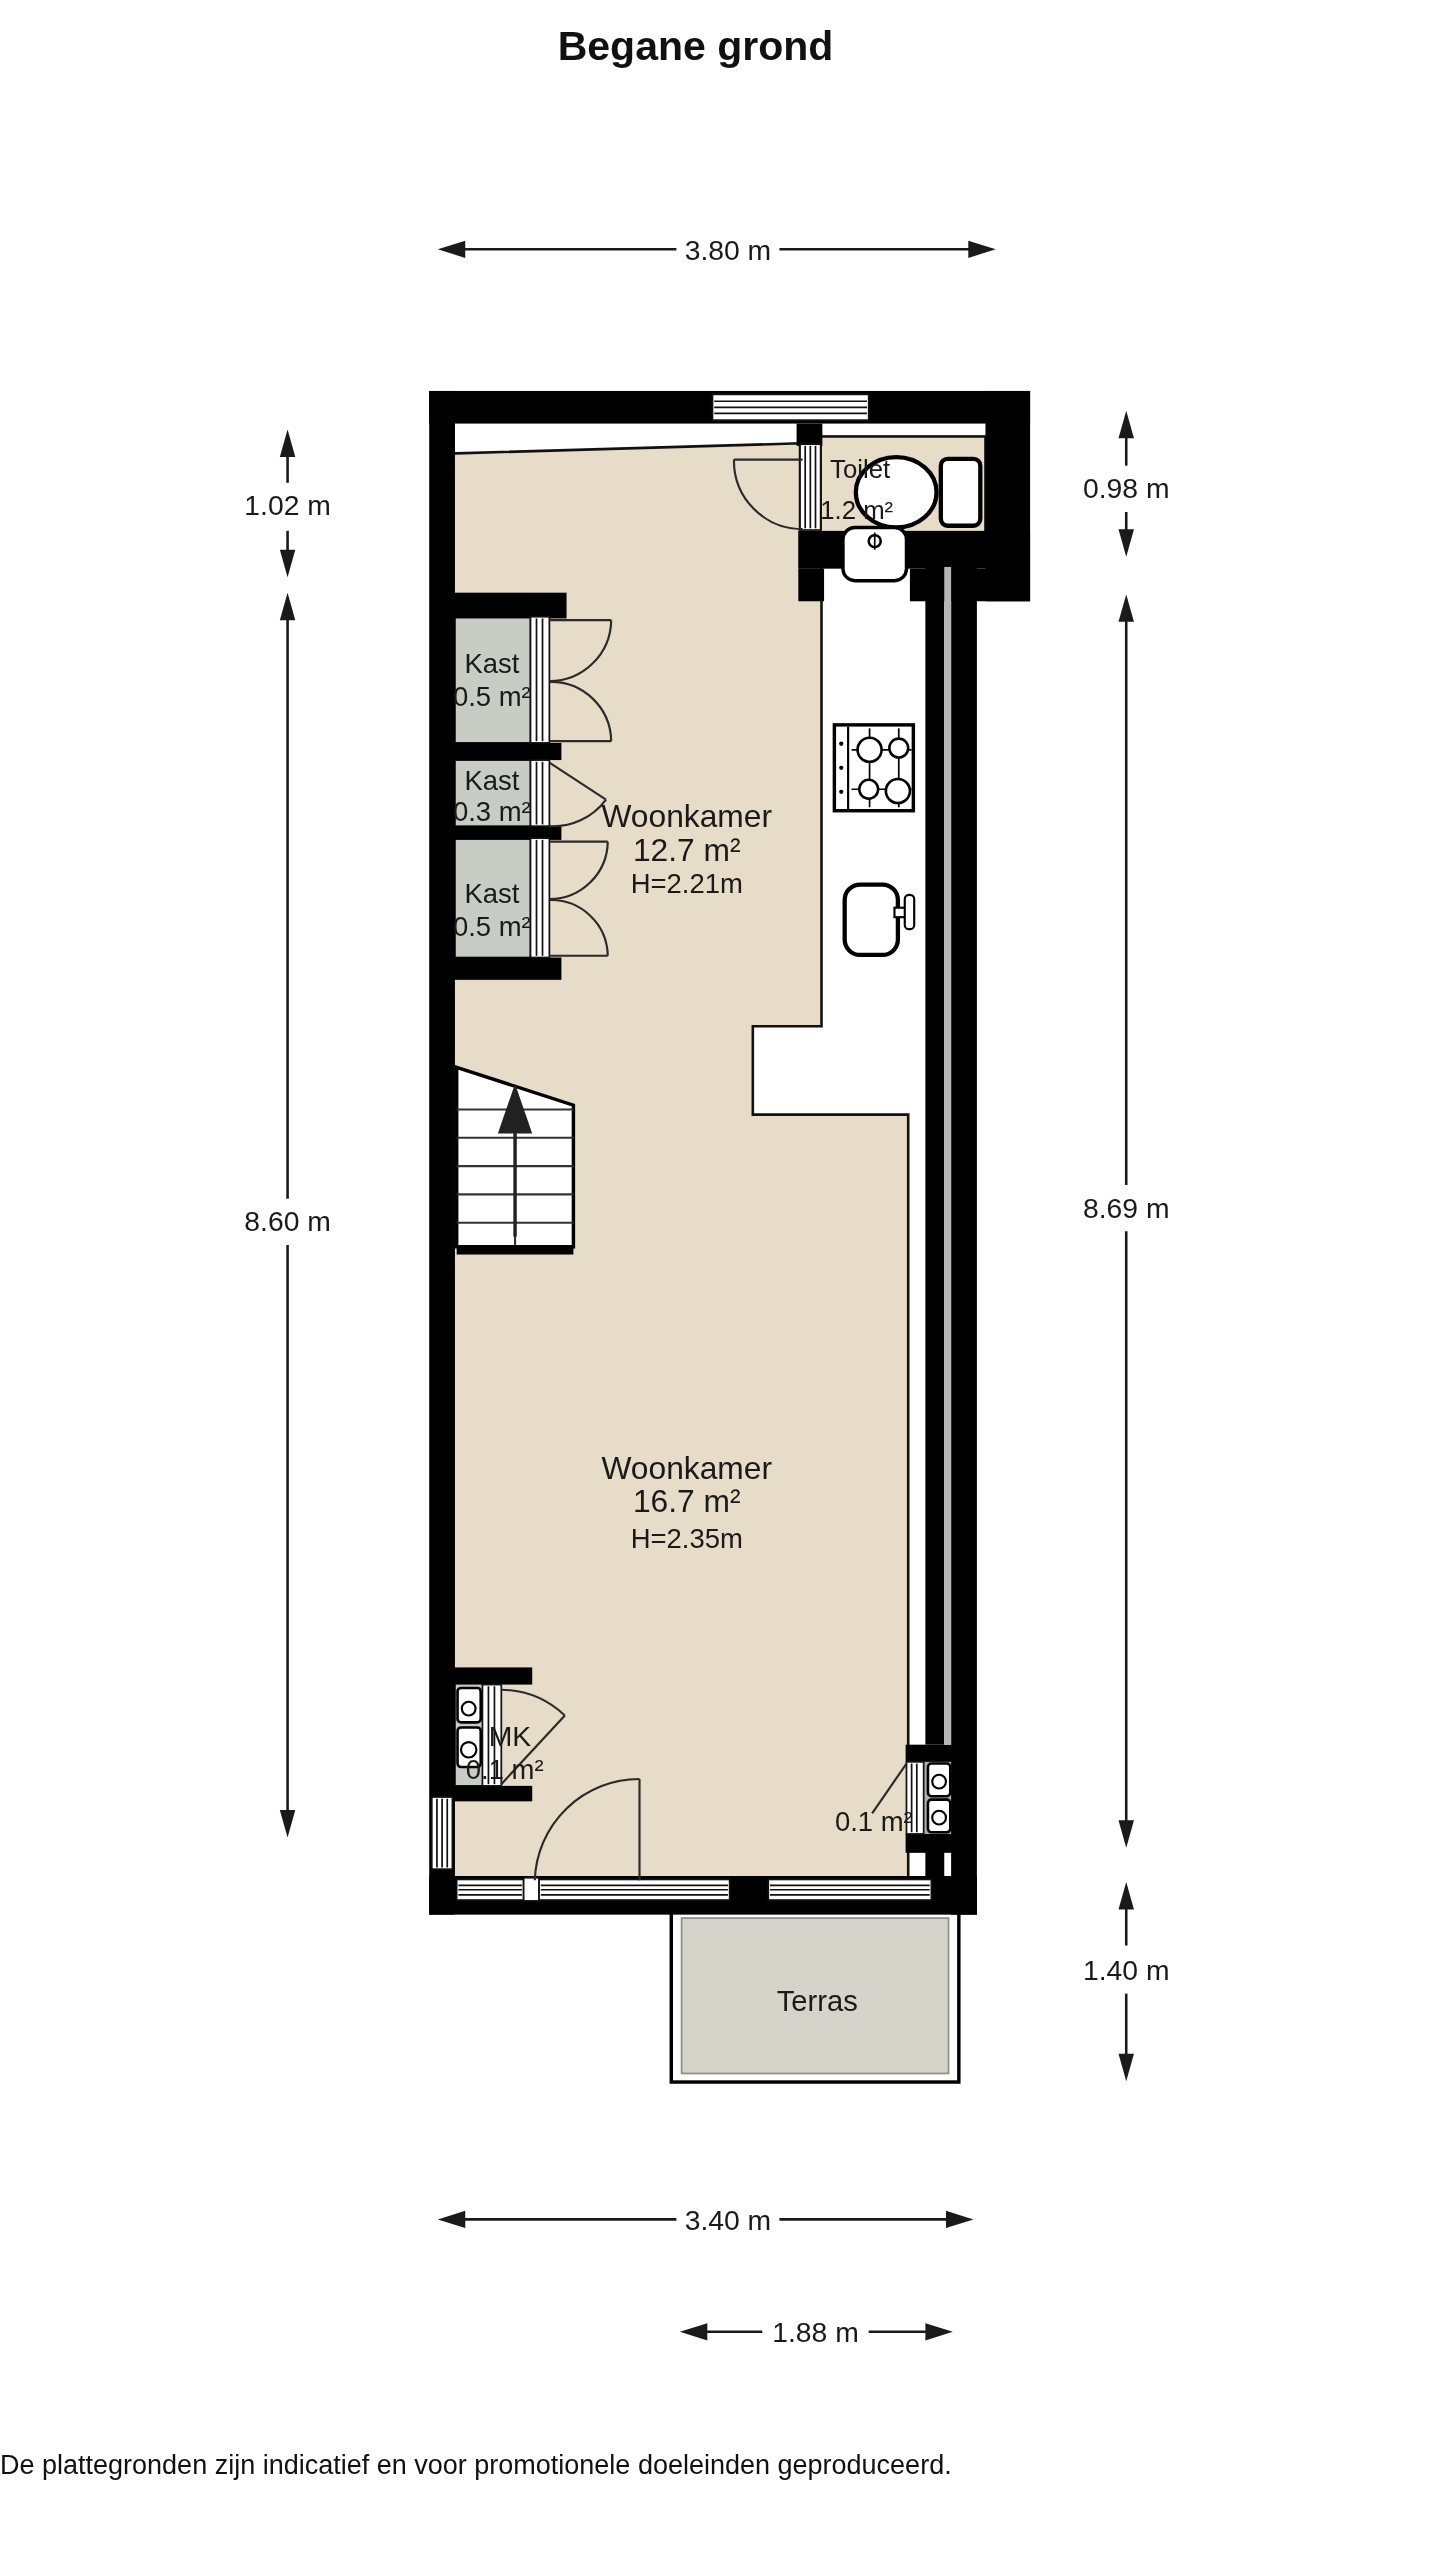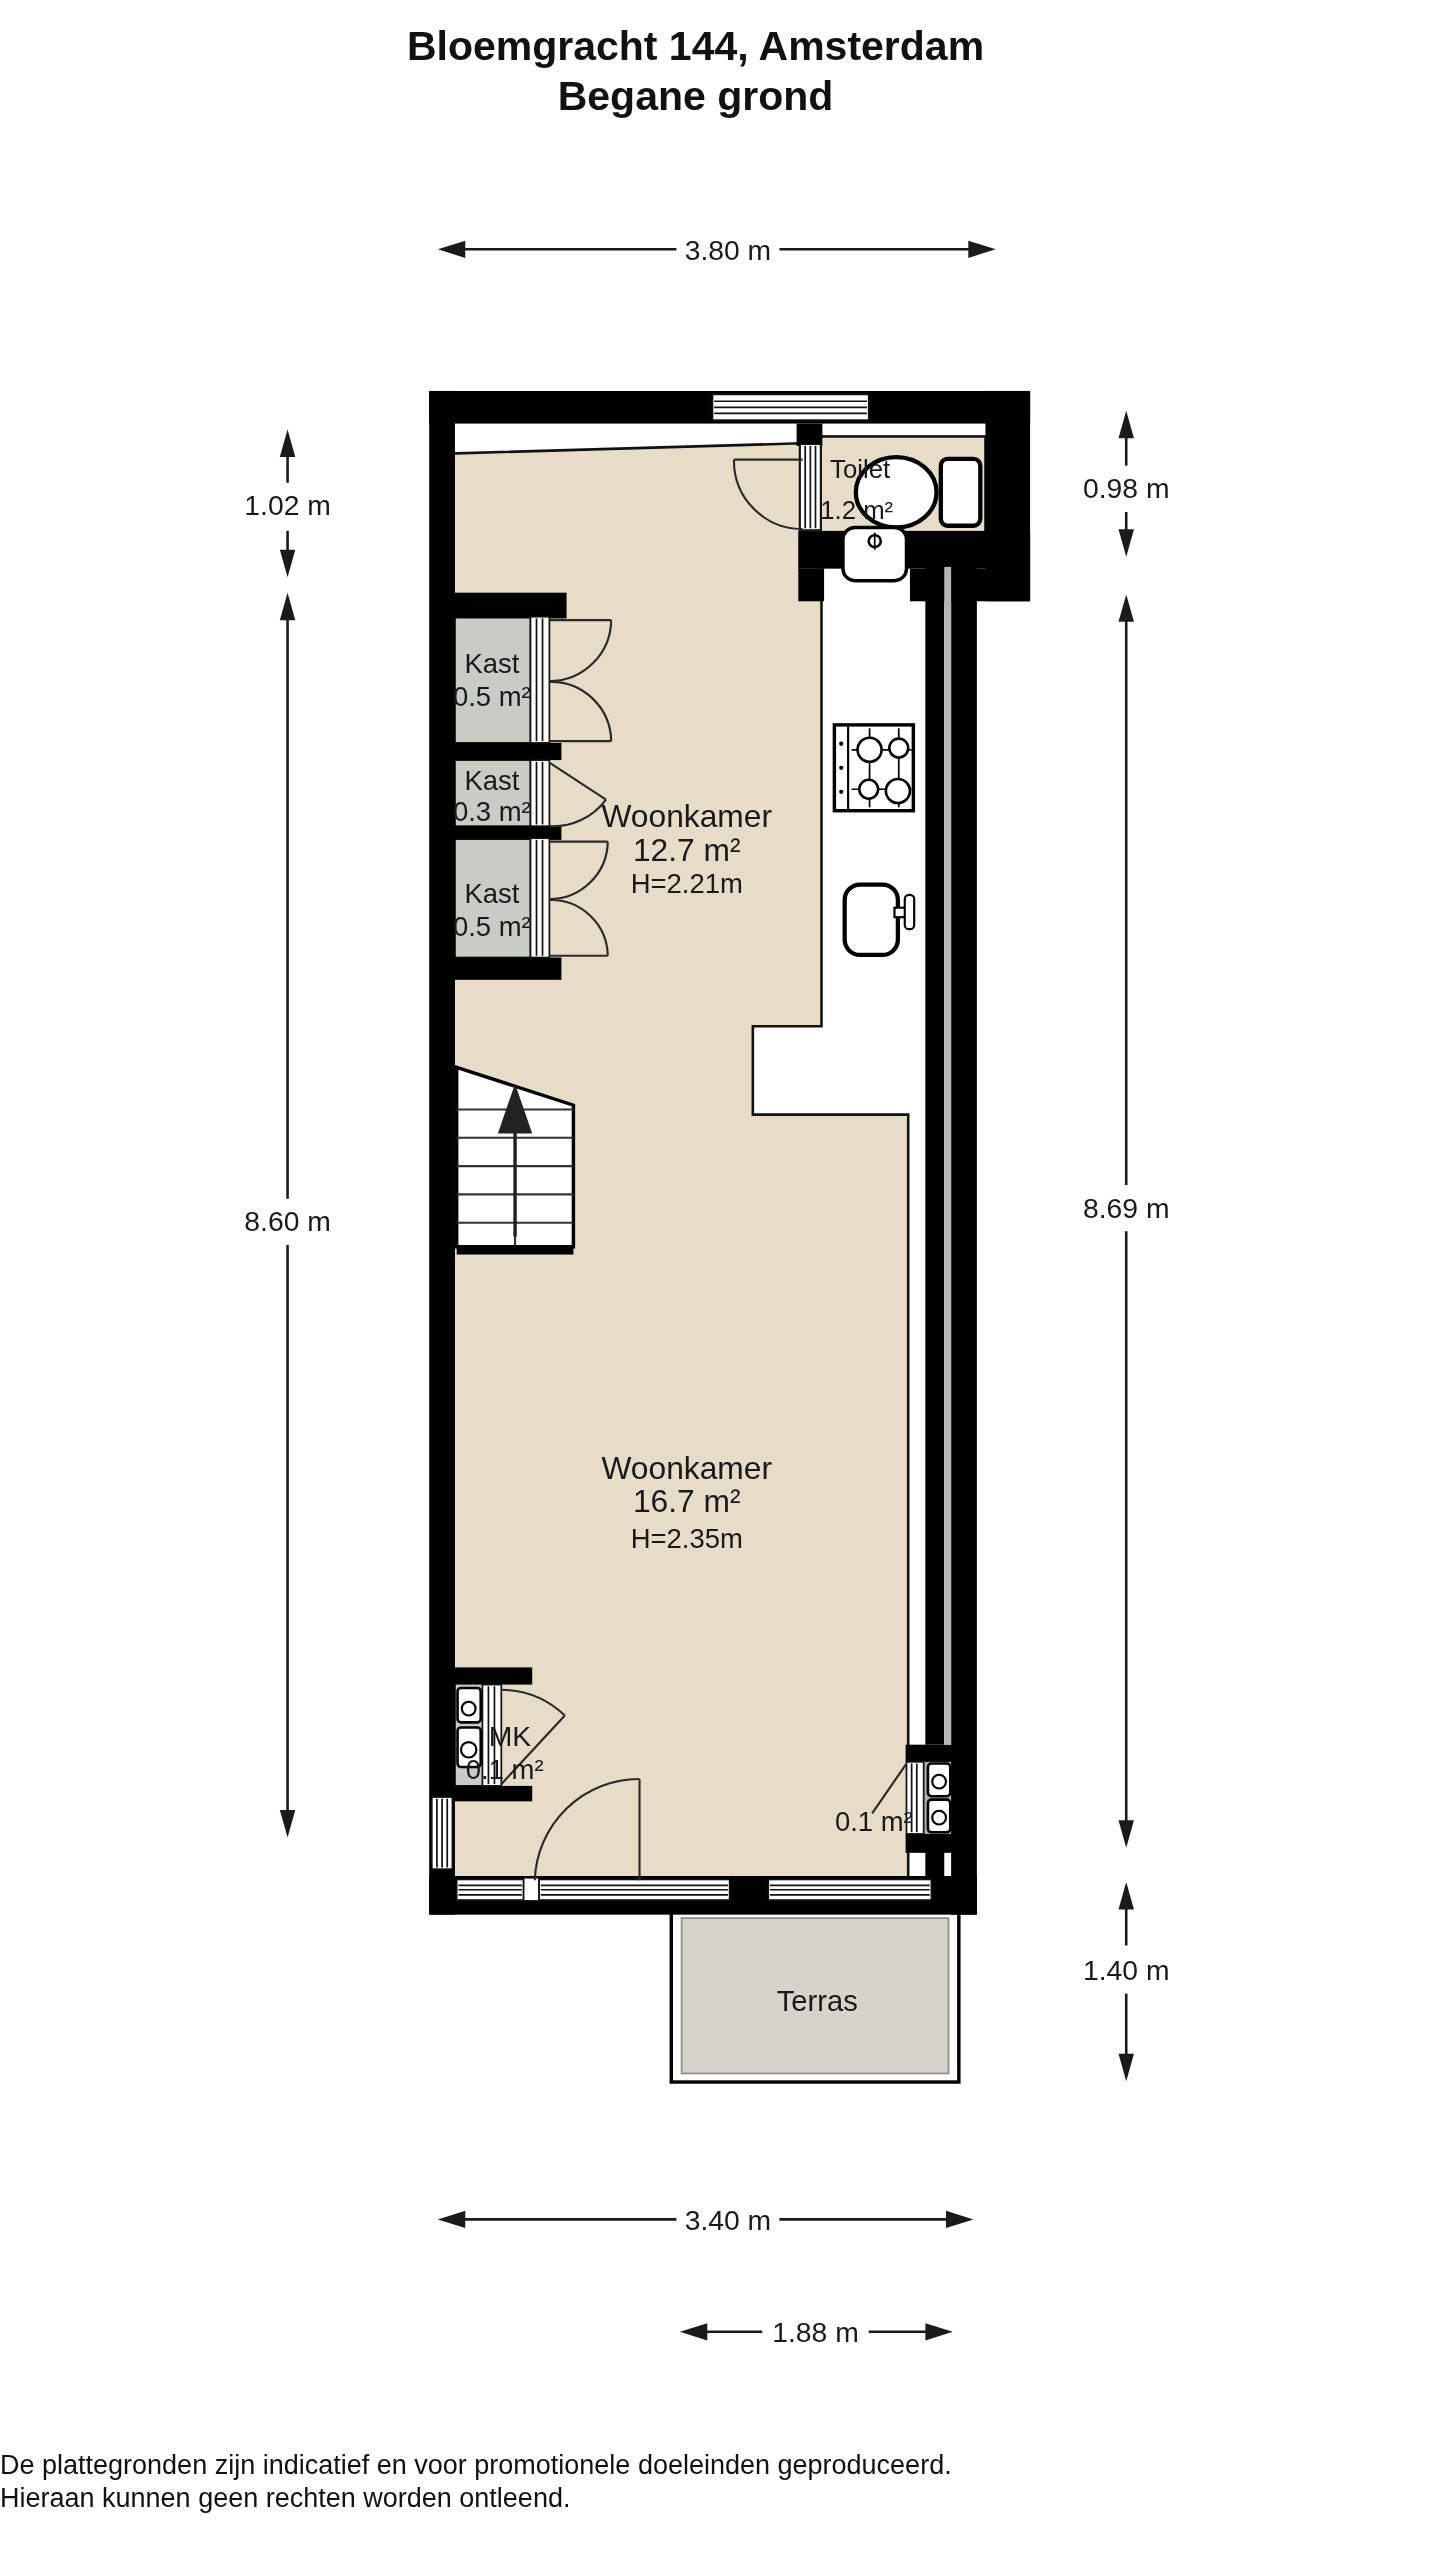--- a/index.html
+++ b/index.html
@@ -25,21 +25,20 @@
   .fixture{fill:#fff;stroke:#000;}
   .dimline{stroke:#1a1a1a;stroke-width:3;}
   .dimhead{fill:#1a1a1a;}
 </style>
 </head>
 <body>
 
 <div class="page">
 
   <div class="title-wrap">
-    <div class="title-line">Bloemgracht 144, Amsterdam</div>
     <div class="title-line">Begane grond</div>
   </div>
 
   <svg class="plan-svg" width="1449" height="2576" viewBox="0 0 1688 3000">
 
     <g>
       <polygon points="522,528 932,516 932,660 957,660 957,1195 877,1195 877,1298 1058,1298 1058,2195 522,2195" stroke="#111" stroke-width="3" fill="#e6dcc7"></polygon>
       <rect x="956" y="508" width="192" height="114" stroke="#111" stroke-width="3" fill="#e6dcc7"></rect>
       <rect x="530" y="718" width="88" height="147" stroke="#111" stroke-width="2" fill="#c7ccc4"></rect>
       <rect x="530" y="885" width="88" height="77" stroke="#111" stroke-width="2" fill="#c7ccc4"></rect>
@@ -316,17 +315,16 @@
       <text class="t-kast" x="588" y="2072" text-anchor="middle">0.1 m²</text>
 
       <text class="t-kast" x="1018" y="2132" text-anchor="middle">0.1 m²</text>
 
       <text class="t-terras" x="952" y="2342" text-anchor="middle">Terras</text>
     </g>
   </svg>
 
   <div class="footer-wrap">
     <div class="footer-line">De plattegronden zijn indicatief en voor promotionele doeleinden geproduceerd.</div>
-    <div class="footer-line">Hieraan kunnen geen rechten worden ontleend.</div>
   </div>
 
 </div>
 
 
 </body></html>

